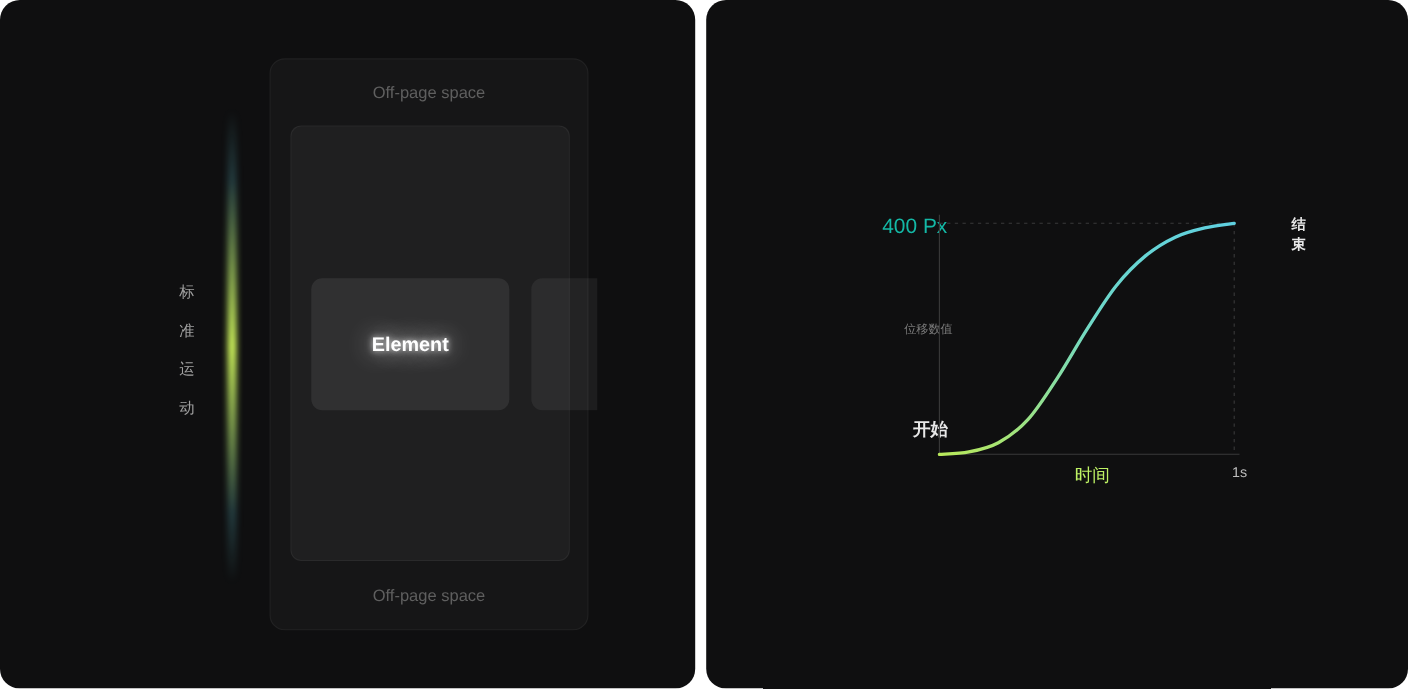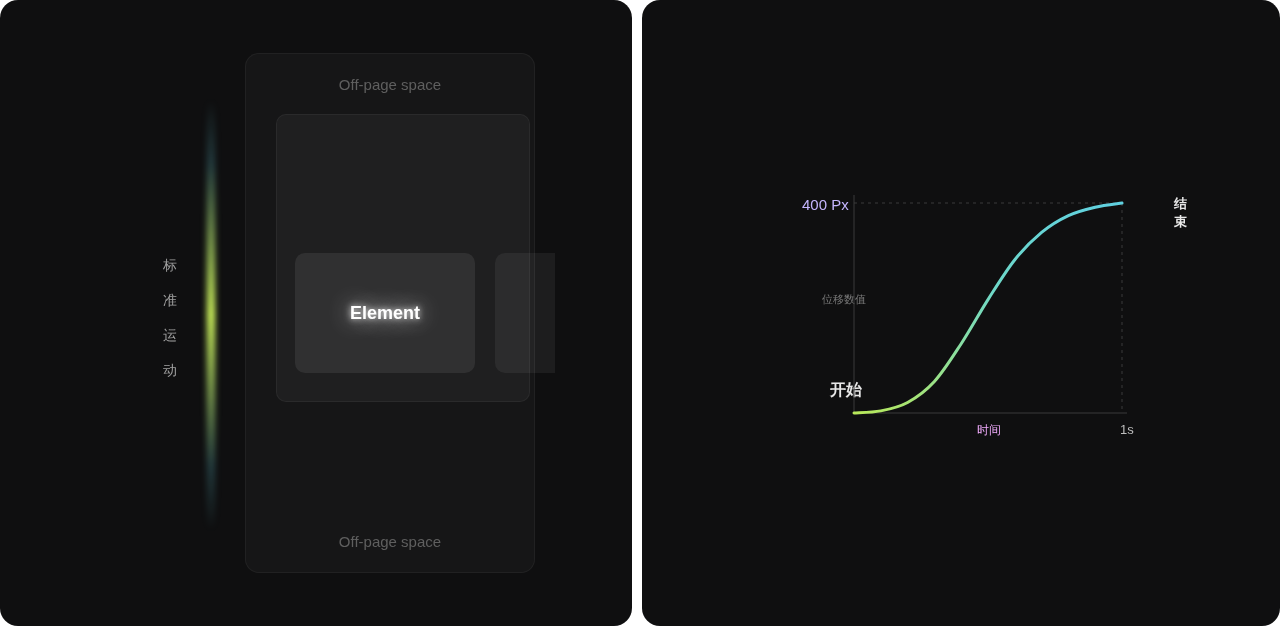--- a/index.html
+++ b/index.html
@@ -79,24 +79,24 @@
   position: absolute;
   bottom: 22px;
   width: 100%;
   text-align: center;
   color: #5f5f5f;
   font-size: 15px;
   font-weight: 500;
 }
 .card-inner {
   position: absolute;
-  left: 30px;
+  left: 18px;
   top: 60px;
   width: 254px;
-  height: 288px;
+  height: 396px;
   background: rgba(255,255,255,0.04);
   border-radius: 10px;
   border: 1px solid rgba(255,255,255,0.05);
 }
 .element-main {
   position: absolute;
   left: 18px;
   top: 138px;
   width: 180px;
   height: 120px;
@@ -152,22 +152,22 @@
 }
 .curve {
   fill: none;
   stroke-width: 3;
   stroke-linecap: round;
 }
 .label-yval {
   position: absolute;
   left: 20px;
   top: 46px;
-  color: #c4b5fd;
-  font-size: 15px;
+  color: #14b8a6;
+  font-size: 19px;
 }
 .label-end {
   position: absolute;
   left: 356px;
   top: 45px;
   color: #e8e8e8;
   font-size: 13px;
   font-weight: 600;
   margin-left: 36px;
 }
@@ -184,22 +184,22 @@
   left: 48px;
   top: 230px;
   color: #e8e8e8;
   font-size: 16px;
   font-weight: 600;
 }
 .label-xaxis {
   position: absolute;
   left: 195px;
   top: 272px;
-  color: #f0abfc;
-  font-size: 12px;
+  color: #bef264;
+  font-size: 16px;
 }
 .label-xval {
   position: absolute;
   left: 338px;
   top: 272px;
   color: #bdbdbd;
   font-size: 13px;
   text-align: right;
 }
 </style>

